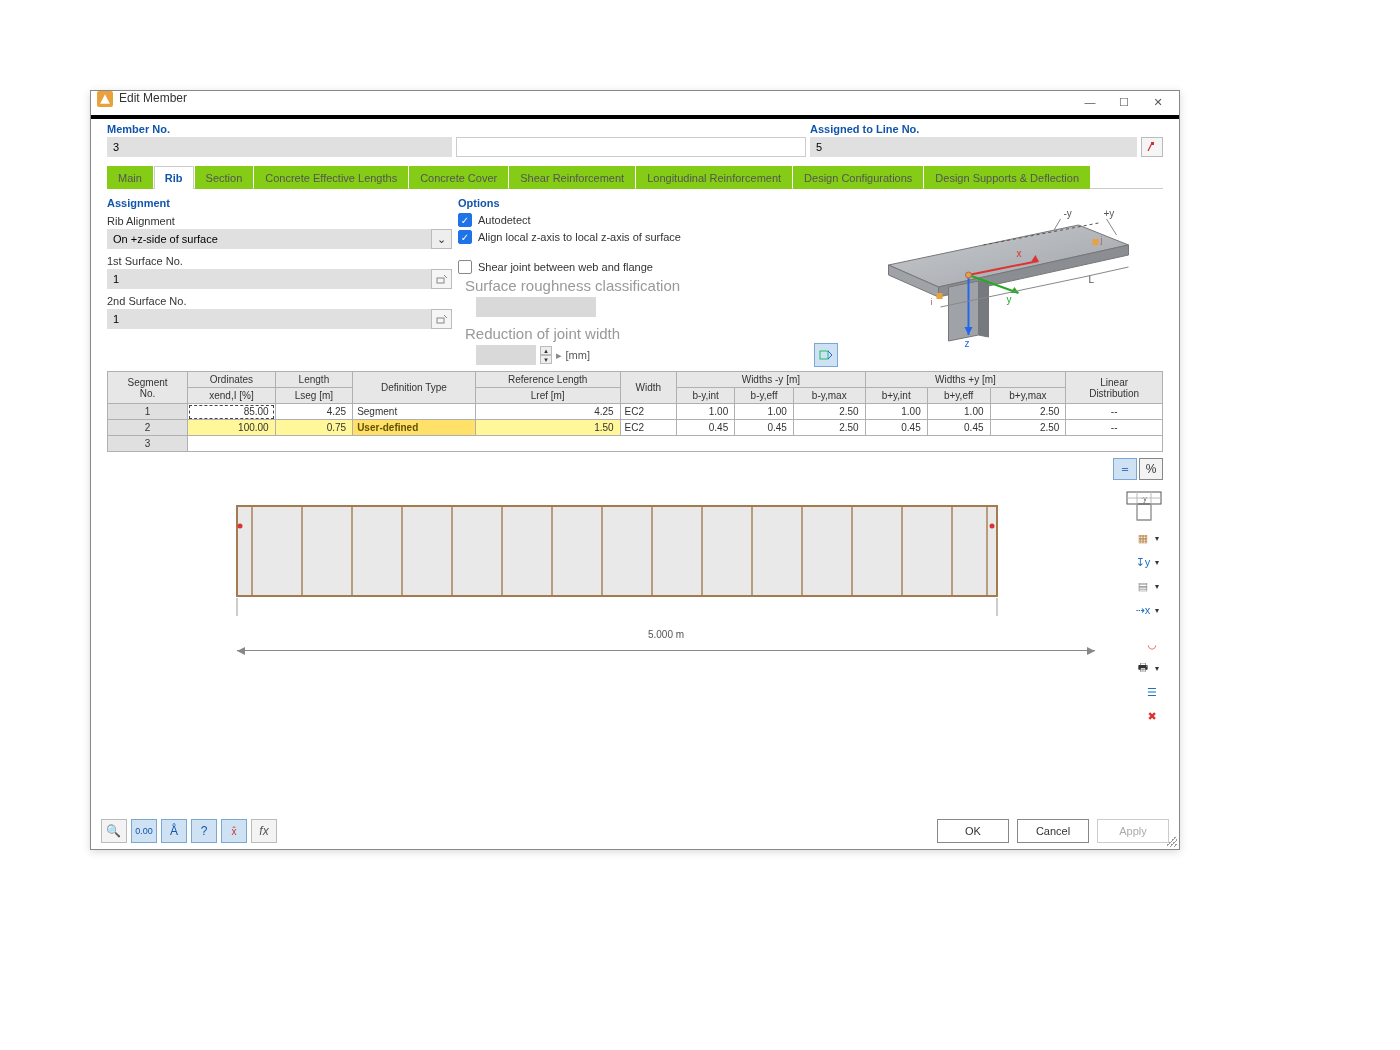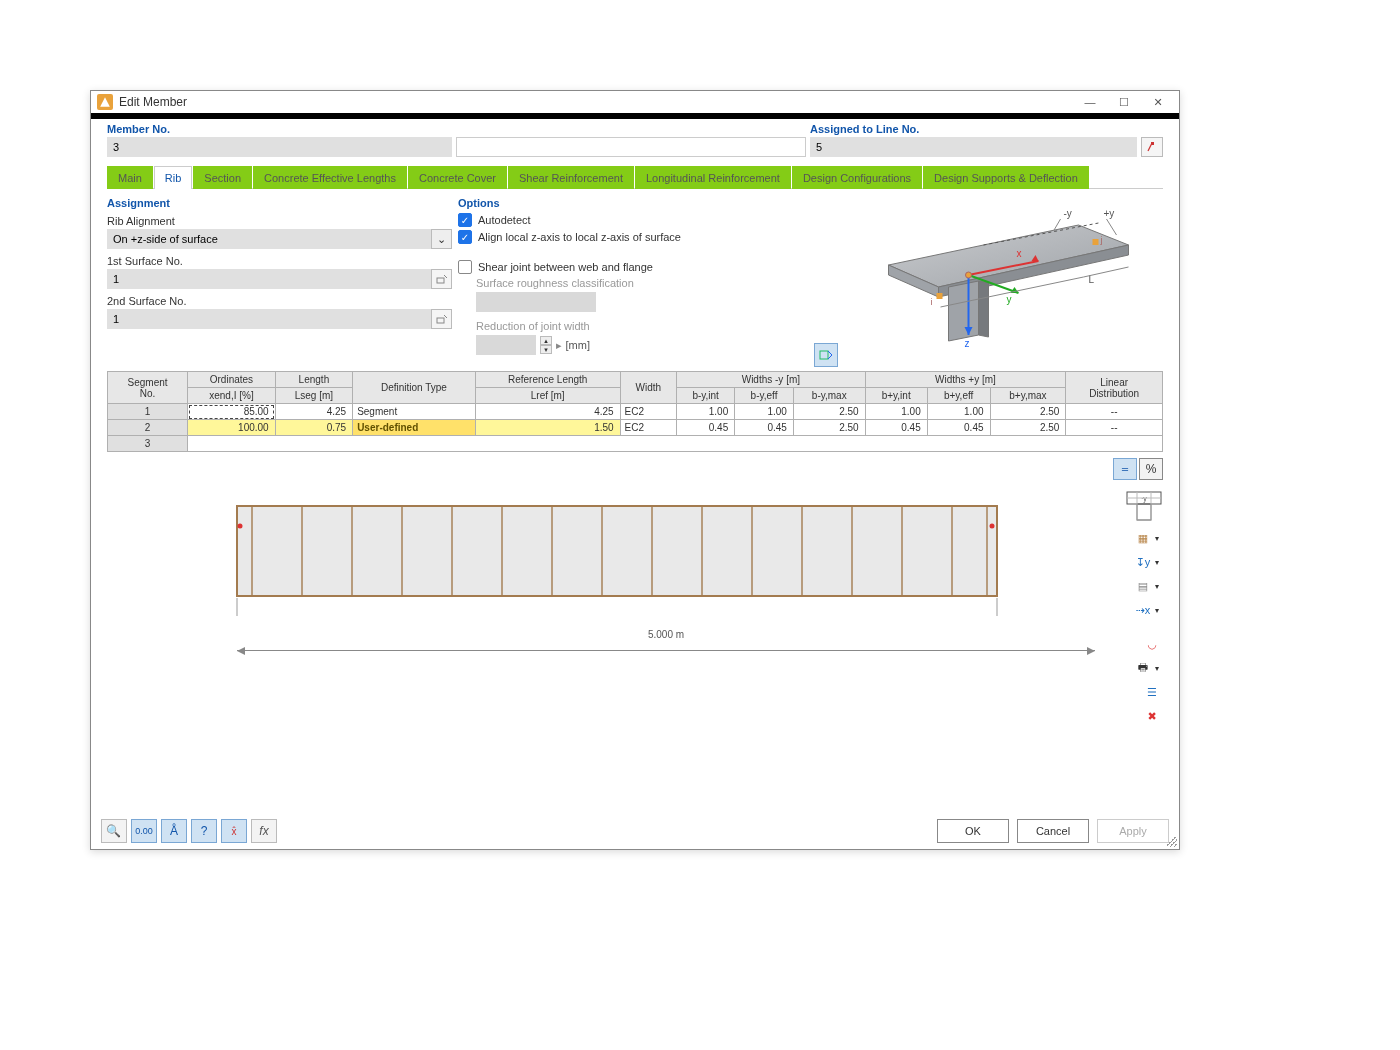--- a/index.html
+++ b/index.html
@@ -1,58 +1,58 @@
 <!DOCTYPE html>
 <html><head>
 <meta charset="utf-8">
 <style>
   * { box-sizing: border-box; font-family: "Segoe UI", Tahoma, sans-serif; }
   body { margin:0; background:#fff; font-size:11px; color:#333; }
   .canvas { width:1400px; height:1050px; position:relative; padding:90px; }
   .window { width:1090px; height:760px; border:1px solid #888; background:#fff; box-shadow:0 2px 8px rgba(0,0,0,.15); position:relative; }
-  .titlebar { height:28px; display:flex; align-items:center; padding:0 6px; border-bottom:6px solid #000000; }
+  .titlebar { height:28px; display:flex; padding:0 6px; border-bottom:4px solid #000000; }
   .app-icon { width:16px; height:16px; background:#e9a23b; border-radius:2px; margin-right:6px; display:flex; align-items:center; justify-content:center; }
   .app-icon svg { width:12px; height:12px; }
   .title-text { flex:1; font-size:12px; }
   .win-btns { display:flex; gap:4px; }
   .win-btn { width:30px; height:22px; display:flex; align-items:center; justify-content:center; color:#555; }
   
   .toprow { display:flex; gap:4px; padding:4px 16px 0; }
   .member-block { width:345px; }
   .member-block2 { flex:0 0 350px; }
   .assigned-block { flex:1; }
   .section-title { color:#1155aa; font-weight:600; font-size:11px; margin-bottom:2px; }
   .text-input { background:#e0e0e0; border:none; height:20px; padding:2px 6px; font-size:11px; width:100%; }
   .member-input { background:#e0e0e0; width:100%; }
   .assigned-wrap { display:flex; gap:4px; align-items:end; }
   .assigned-input { background:#e0e0e0; flex:1; }
   .picker-btn { width:22px; height:20px; background:#f5f5f5; border:1px solid #bbb; display:flex; align-items:center; justify-content:center; font-size:10px; color:#d33; }
   
   .tabs { display:flex; border-bottom:1px solid #ccc; margin:8px 16px 0; }
   .tab { padding:5px 10px; font-size:11px; color:#555; cursor:pointer; border:1px solid transparent; border-bottom:none; position:relative; top:1px; background:#84cc16; margin-right:1px; }
-  .tab.active { background:#fff; border-color:#ccc; color:#1155aa; font-weight:400; }
+  .tab.active { background:#fff; border-color:#ccc; color:#1155aa; font-weight:700; }
   
   .body { display:flex; padding:6px 16px 0; gap:6px; }
   .col { flex:1; }
   .col-left { flex:0 0 345px; }
   .col-mid { flex:0 0 350px; }
   .col-right { flex:1; position:relative; }
   
   .group-t { color:#1155aa; font-weight:600; margin:2px 0 4px; }
   .field-label { font-size:11px; margin:6px 0 2px; }
   .dropdown { display:flex; }
   .dropdown .text-input { background:#e0e0e0; }
   .dd-arrow { width:22px; height:20px; background:#eee; border:1px solid #bbb; display:flex; align-items:center; justify-content:center; }
   .small-btn { width:22px; height:20px; background:#f5f5f5; border:1px solid #bbb; display:flex; align-items:center; justify-content:center; font-size:11px; }
   
   .check { display:flex; align-items:center; gap:6px; margin:3px 0; }
   .cb { width:14px; height:14px; border:1px solid #888; border-radius:2px; display:flex; align-items:center; justify-content:center; background:#fff; }
   .cb.on { background:#1e73e8; border-color:#1e73e8; color:#fff; }
   .cb.on::after { content:"✓"; font-size:10px; }
-  .indented-disabled { margin-left:18px; font-size:11px; color:#999; }
+  .indented-disabled { margin-left:7px; font-size:15px; color:#999; }
   .shade-input { background:#d9d9d9; height:20px; width:120px; border:none; }
   .spin { display:flex; align-items:center; gap:4px; margin-top:3px; }
   .spin-input { width:60px; height:20px; background:#d9d9d9; border:none; }
   .spin-btns { width:12px; display:flex; flex-direction:column; }
   .spin-btns div { height:9px; background:#eee; border:1px solid #bbb; font-size:7px; display:flex; align-items:center; justify-content:center; }
   .unit { color:#555; }
   
   .iso-svg { width:100%; height:170px; }
   .iso-tool { position:absolute; bottom:0; left:0; width:24px; height:24px; background:#cfe2f3; border:1px solid #7aa7d4; display:flex; align-items:center; justify-content:center; font-size:12px; }
   

